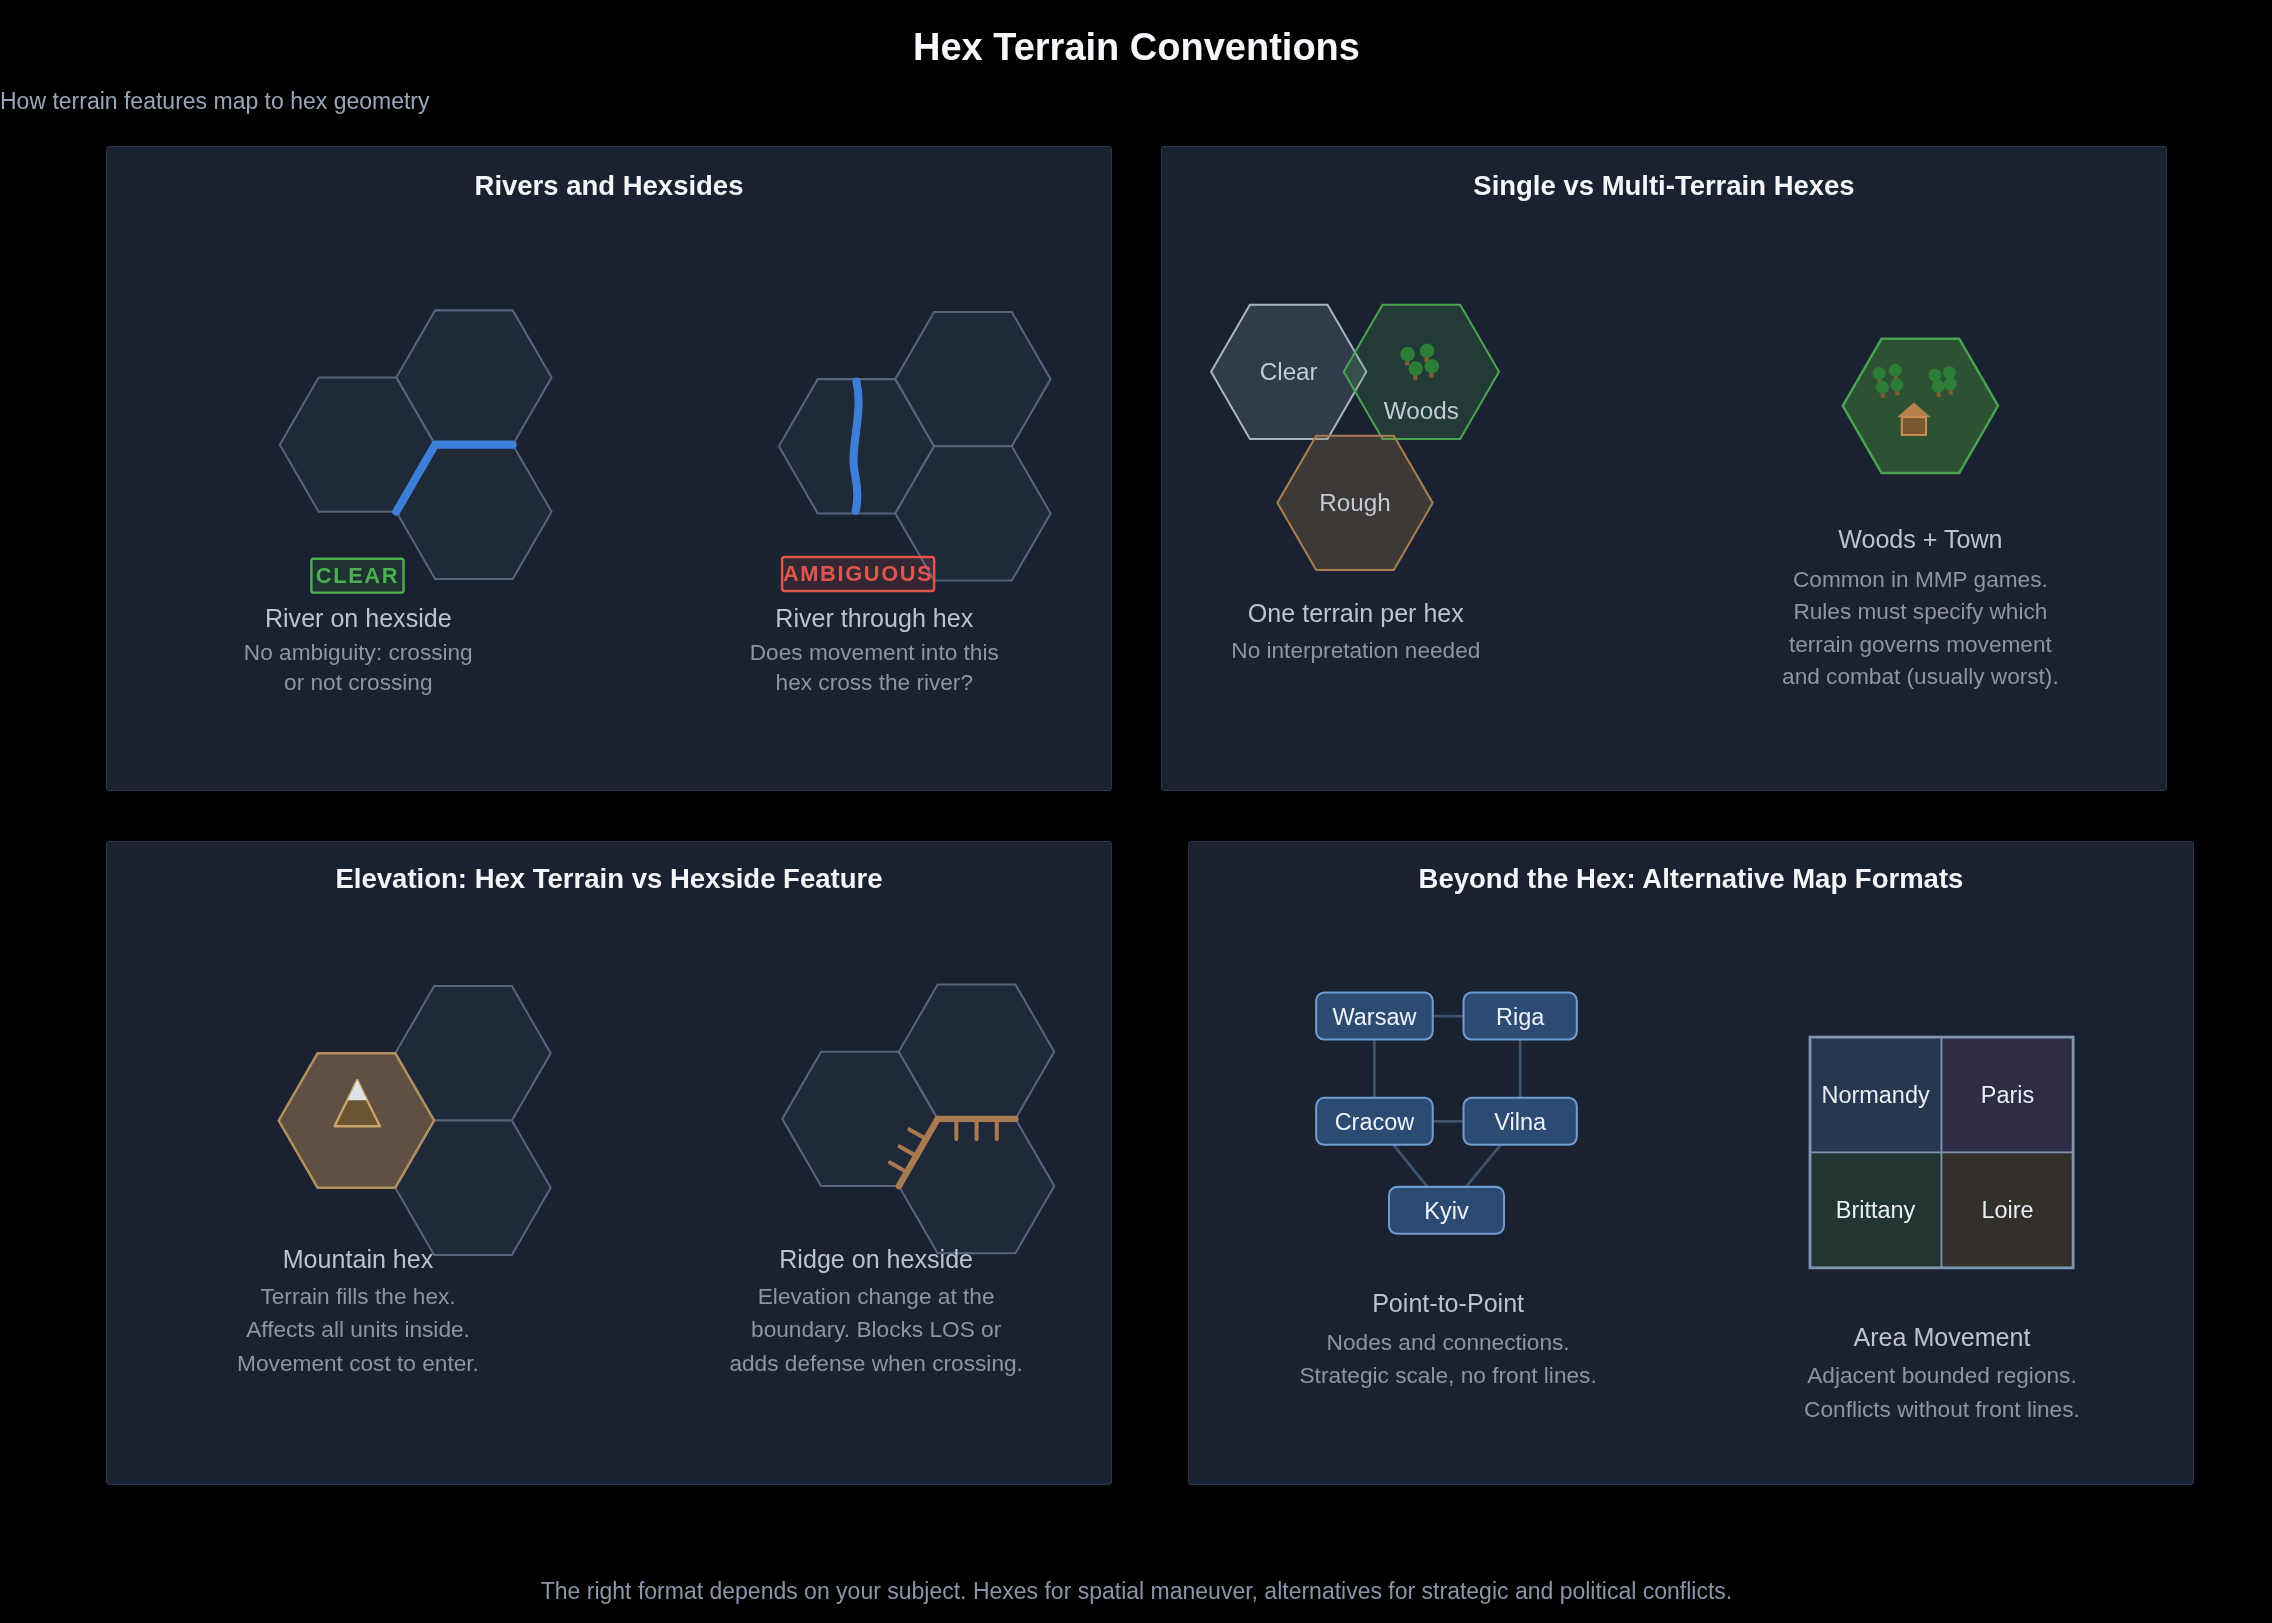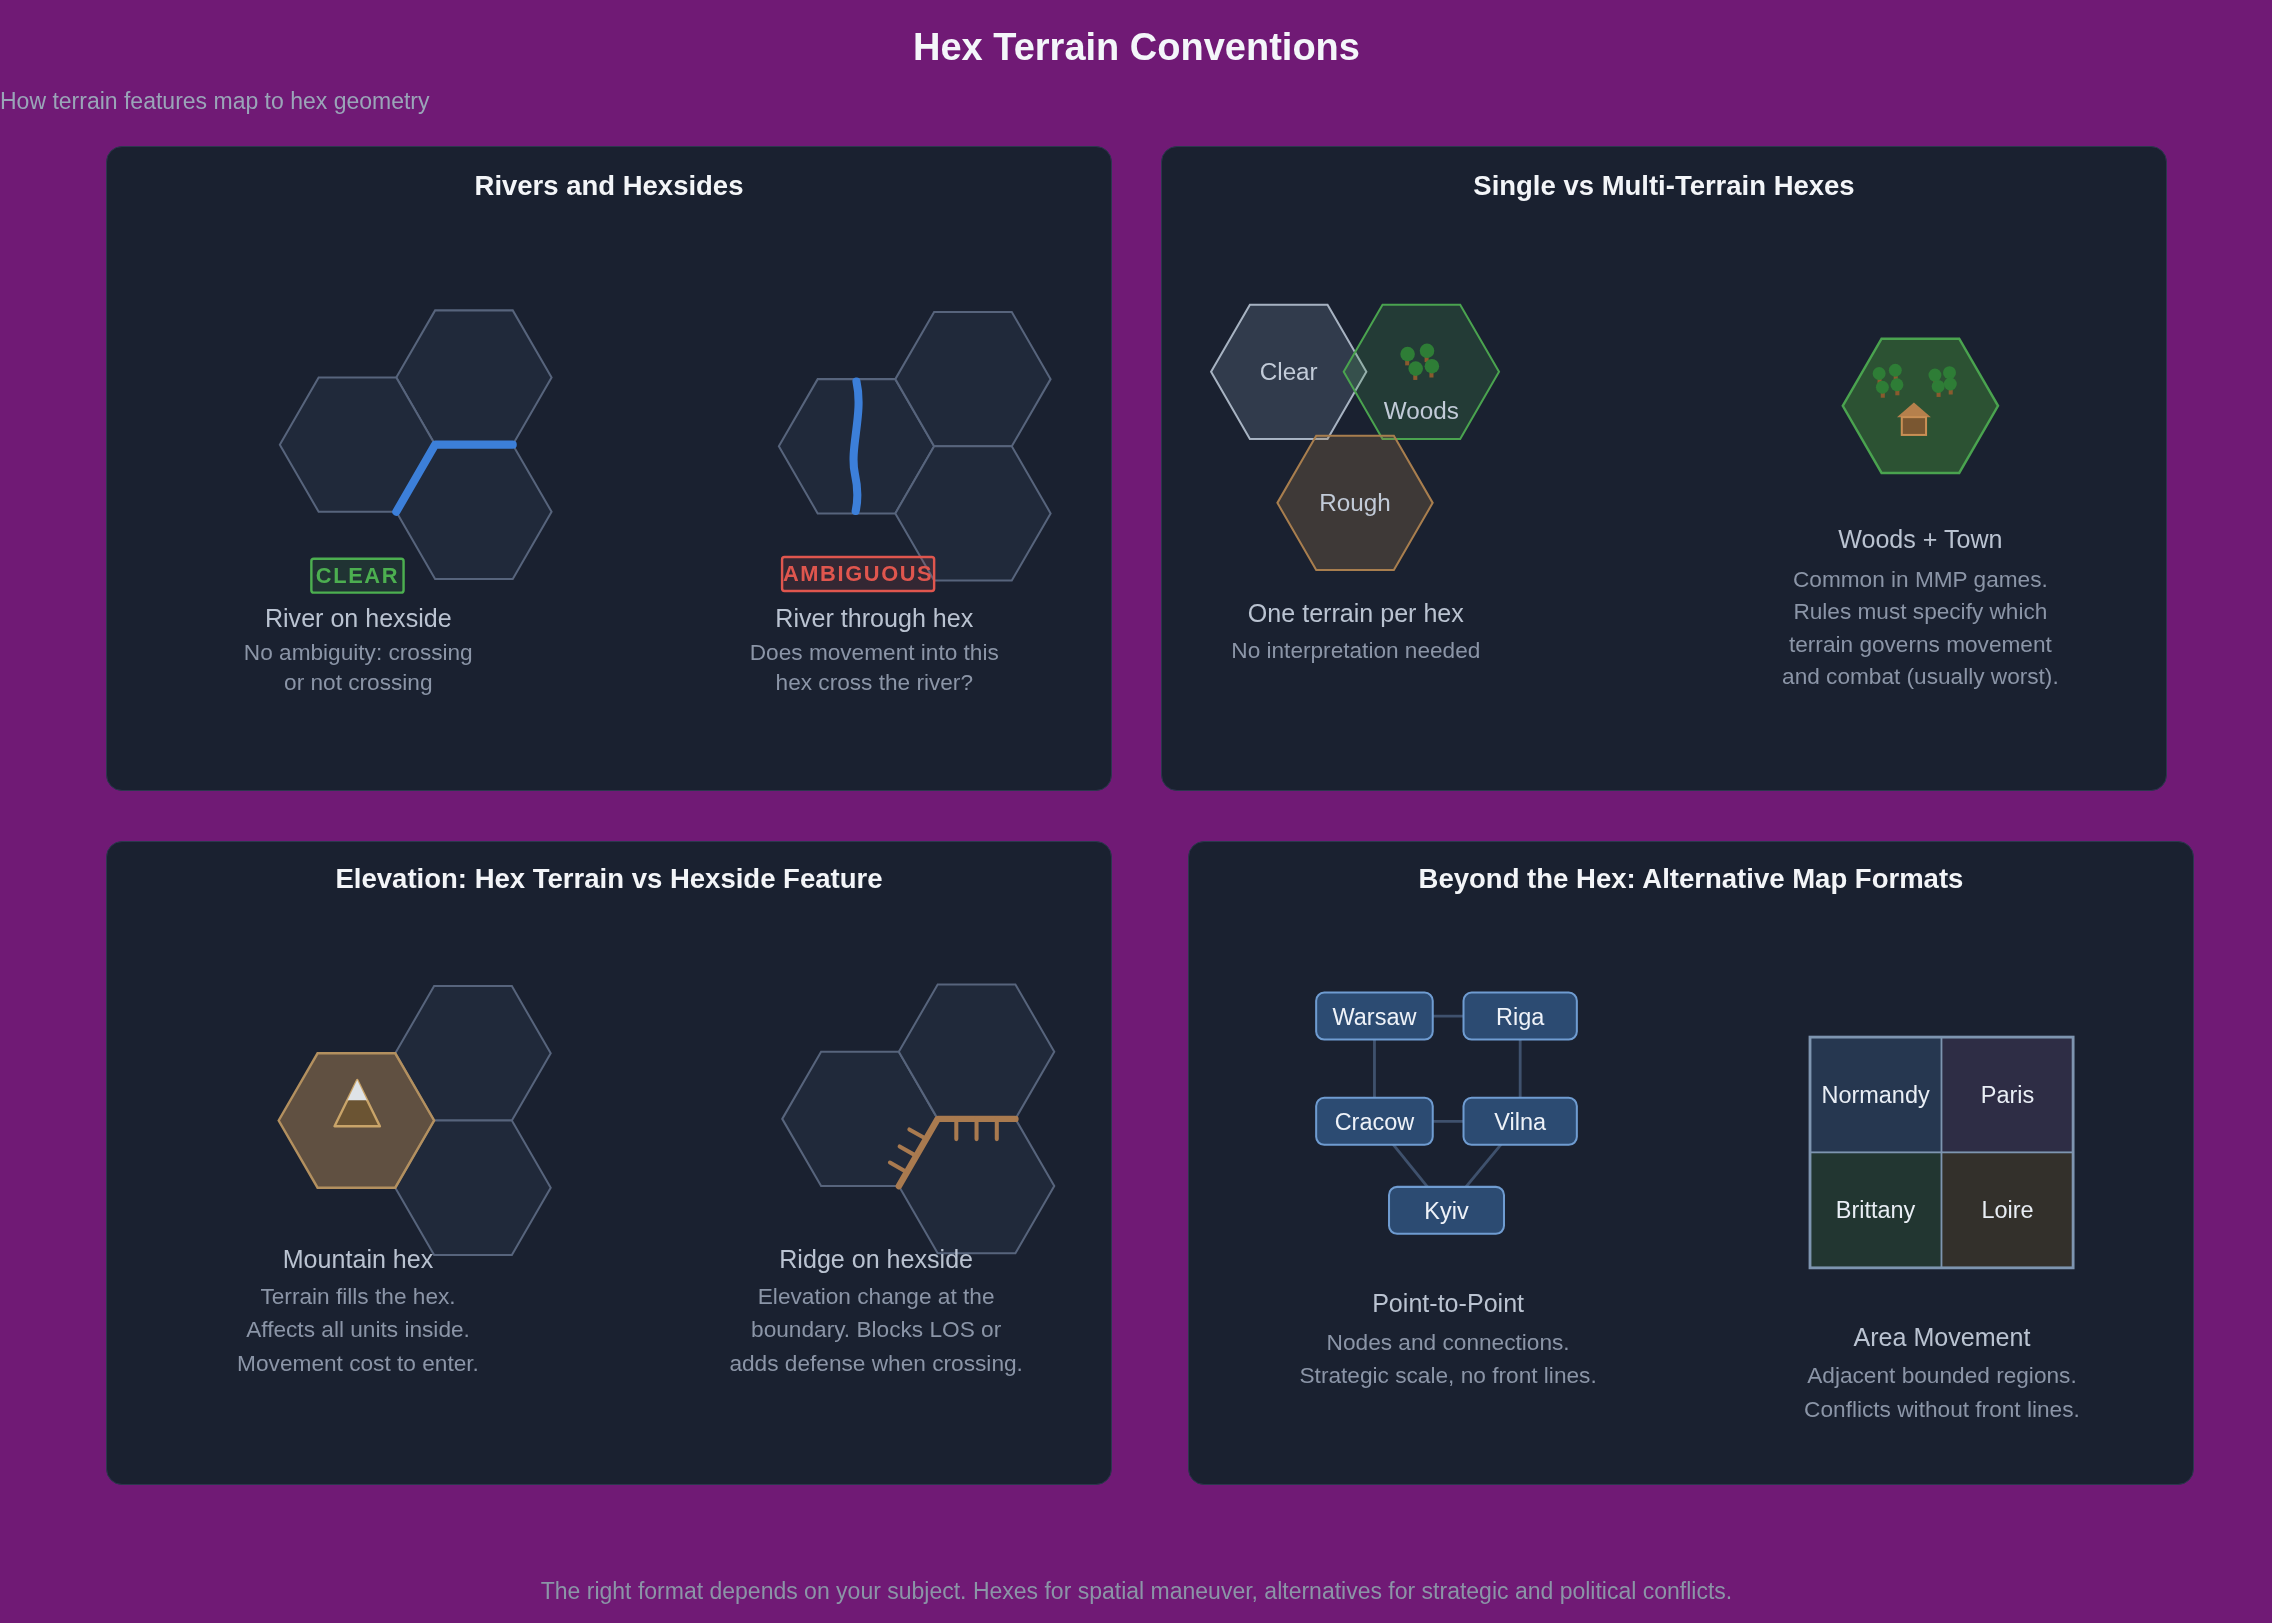--- a/index.html
+++ b/index.html
@@ -1,25 +1,25 @@
 <!DOCTYPE html>
 <html style="font-size:13px"><head>
 <meta charset="utf-8">
 <style>
   html,body{margin:0;padding:0;background:#10151f;}
-  .canvas{position:relative;width:2273px;height:1623px;background:#701a75;
+  .canvas{position:relative;width:2273px;height:1623px;background:#000000;
           font-family:"Liberation Sans",sans-serif;overflow:hidden;}
   .page-title{position:absolute;top:26px;left:0;width:2273px;text-align:center;
           color:#f4f6fa;font-size:38px;font-weight:bold;}
   .page-subtitle{position:absolute;top:88px;left:0;width:2273px;text-align:left;
           color:#9aa5b8;font-size:23px;}
   .page-footer{position:absolute;top:1578px;left:0;width:2273px;text-align:center;
           color:#8b95a7;font-size:23px;}
   .panel{position:absolute;width:1006px;background:#1a2130;border:1.6px solid #2b374d;
-          border-radius:16px;box-sizing:border-box;}
+          border-radius:3px;box-sizing:border-box;}
   .panel svg{display:block;width:100%;height:100%;}
   text{text-anchor:middle;font-family:"Liberation Sans",sans-serif;}
   .panel-title{fill:#f3f5f8;font-size:34px;font-weight:bold;}
   .hex{fill:#20293a;stroke:#57647c;stroke-width:2.5;}
   .river{fill:none;stroke:#3c7fd9;stroke-width:10;stroke-linecap:round;stroke-linejoin:round;}
   .badge-green-box{fill:rgba(76,175,80,0.13);stroke:#4caf50;stroke-width:3;}
   .badge-green-text{fill:#4caf50;font-size:27px;font-weight:bold;letter-spacing:2px;}
   .badge-red-box{fill:rgba(224,86,78,0.13);stroke:#e0564e;stroke-width:3;}
   .badge-red-text{fill:#e0564e;font-size:27px;font-weight:bold;letter-spacing:2px;}
   .lbl{fill:#bac3d1;font-size:31px;}

